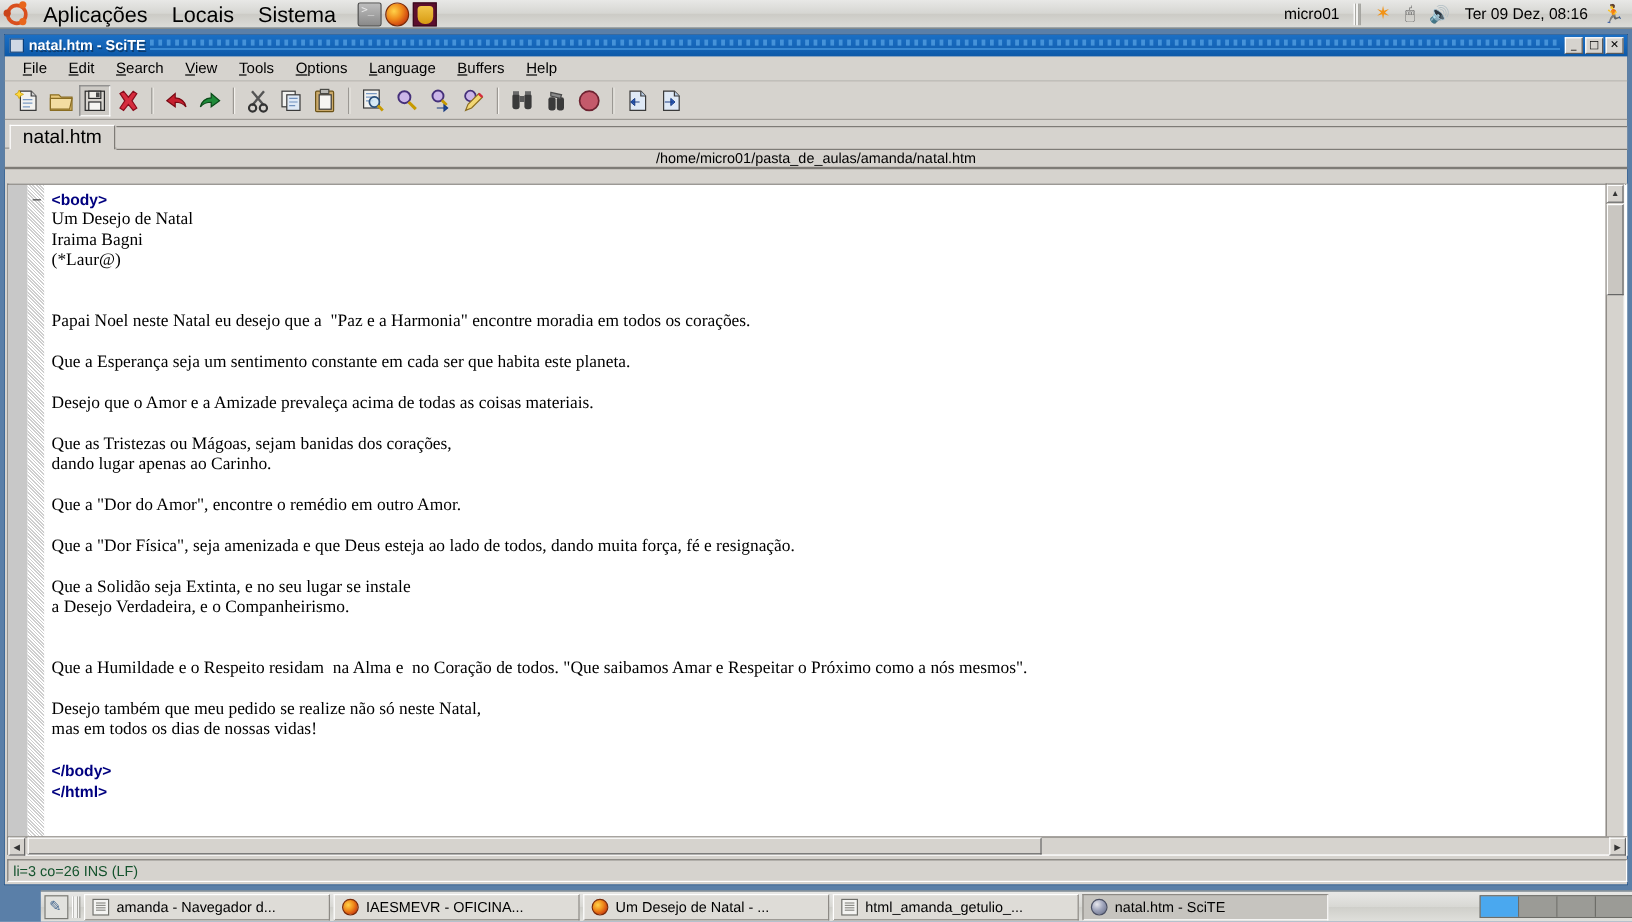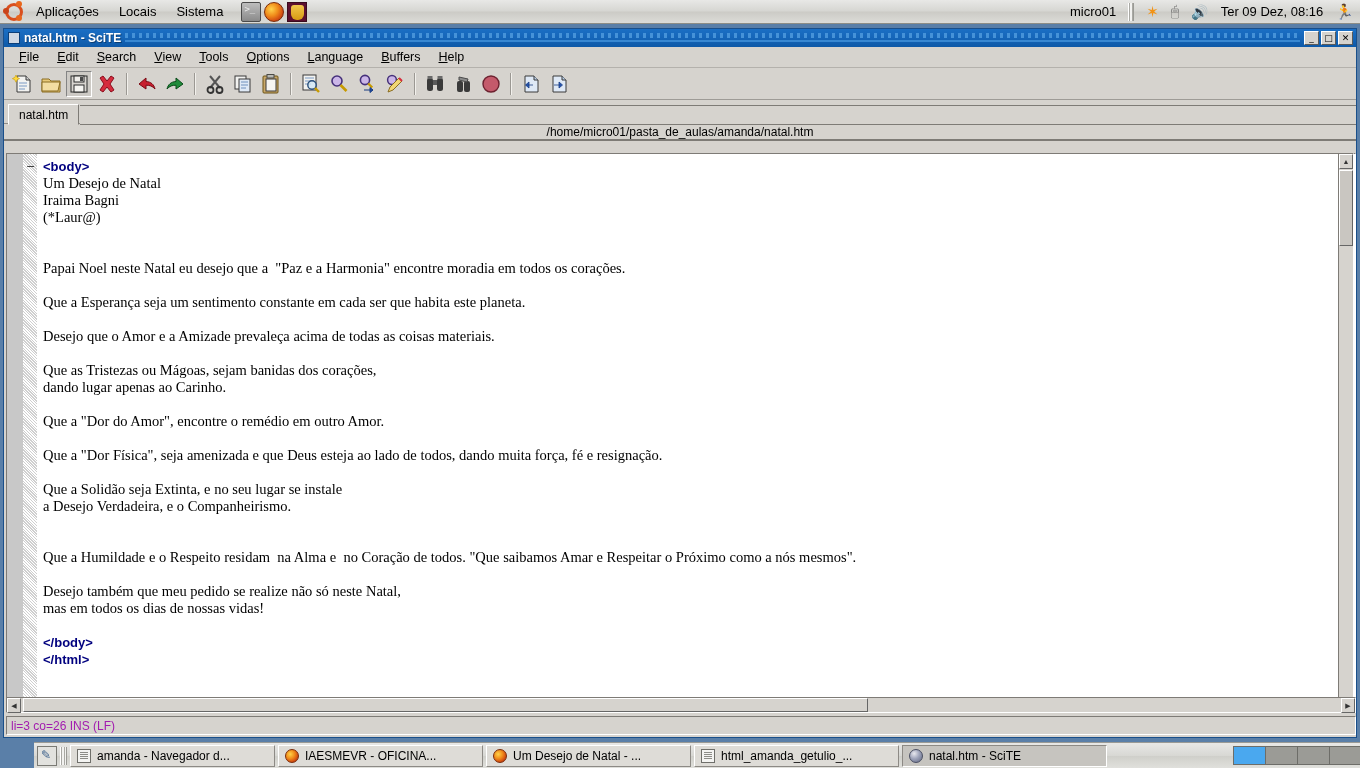--- a/index.html
+++ b/index.html
@@ -11,21 +11,21 @@
     background: #5a7fa8;
   }
   
   #top-panel {
     position: absolute; left: 0; top: 0; width: 1360px; height: 24px;
     background: linear-gradient(to bottom, #e8e8e6 0%, #d6d6d2 48%, #cccbc6 52%, #dcdcd8 100%);
     border-bottom: 1px solid #8d8d86;
     display: flex; align-items: center;
   }
   .panel-menu {
-    font-size: 13px; color: #000; padding: 2px 9px; margin: 0 1px;
+    font-size: 18px; color: #000; padding: 2px 9px; margin: 0 1px;
     line-height: 18px; white-space: nowrap;
   }
   .ubuntu-logo {
     width: 20px; height: 20px; margin-left: 4px; margin-right: 2px;
     position: relative; flex: 0 0 auto;
   }
   .ubuntu-logo .ring {
     position: absolute; left: 1px; top: 1px; width: 18px; height: 18px;
     border: 3px solid #d94f1e; border-radius: 50%;
   }
@@ -132,21 +132,21 @@
     border-left: 1px solid #9b9893; border-right: 1px solid #f2f0ec;
   }
   .tb-btn svg { display: block; }
 
   #tabbar {
     height: 24px; background: #d6d3ce; display: flex; align-items: flex-end;
     padding-left: 4px; border-bottom: 1px solid #8f8c87;
   }
   .tab {
     height: 21px; background: #d6d3ce; padding: 0 10px;
-    font-size: 12px; color: #000; display: flex; align-items: center;
+    font-size: 16px; color: #000; display: flex; align-items: center;
     border: 1px solid; border-color: #fff #7e7b76 transparent #fff;
     position: relative; top: 2px;
   }
   .tab-rest {
     flex: 1; height: 20px; border-bottom: 1px solid #7e7b76;
     border-top: 1px solid #7e7b76; margin-left: 1px;
     background: #d6d3ce; position: relative; top: 2px;
   }
   #pathbar {
     height: 17px; background: #d6d3ce; display: flex; align-items: center;
@@ -203,21 +203,21 @@
   #hthumb {
     position: absolute; left: 16px; top: 0; width: 845px; height: 14px;
     background: #d6d3ce; border: 1px solid; border-color: #fff #666 #666 #fff;
   }
   #hscroll .sb-arrow.left { position: absolute; left: 0; top: 0; }
   #hscroll .sb-arrow.right { position: absolute; right: 0; top: 0; }
   #statusbar {
     position: absolute; left: 2px; bottom: 2px; width: 1350px; height: 19px;
     background: #d6d3ce; border: 1px solid; border-color: #7e7b76 #fff #fff #7e7b76;
     display: flex; align-items: center; padding-left: 4px;
-    font-size: 12px; color: #a21caf;
+    font-size: 12px; color: #14532d;
   }
 
   
   #taskbar {
     position: absolute; left: 0; bottom: 0; width: 1360px; height: 26px;
     background: linear-gradient(to bottom,#e8e8e6 0%,#d8d8d4 50%,#cfcfca 52%,#e0e0dc 100%);
     border-top: 1px solid #9a9a95;
     display: flex; align-items: center; padding: 0 3px; gap: 3px; margin-left: 34px;
   }
   .show-desktop {

